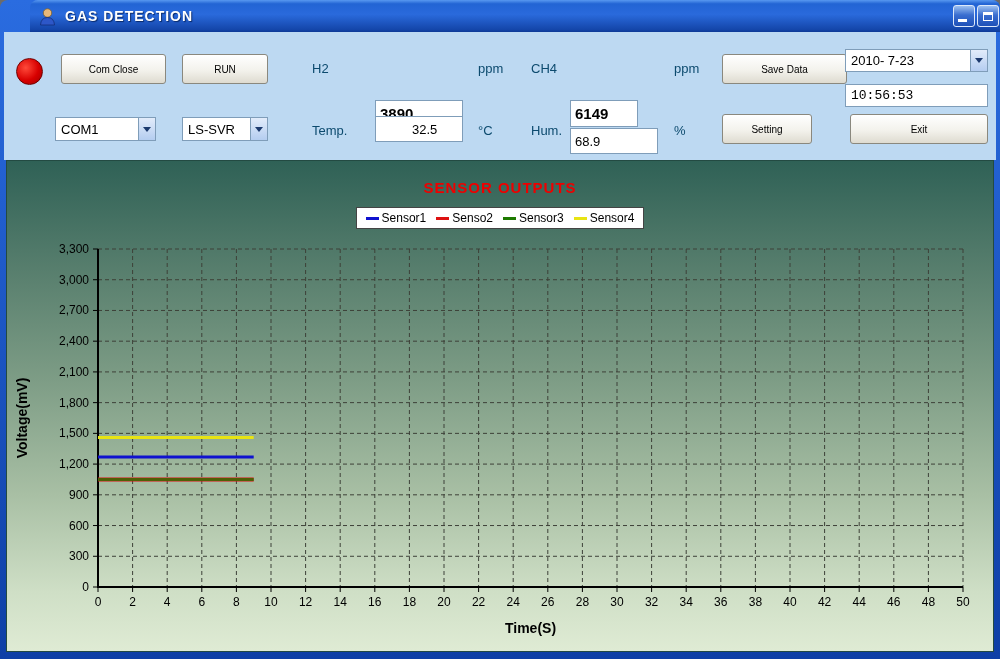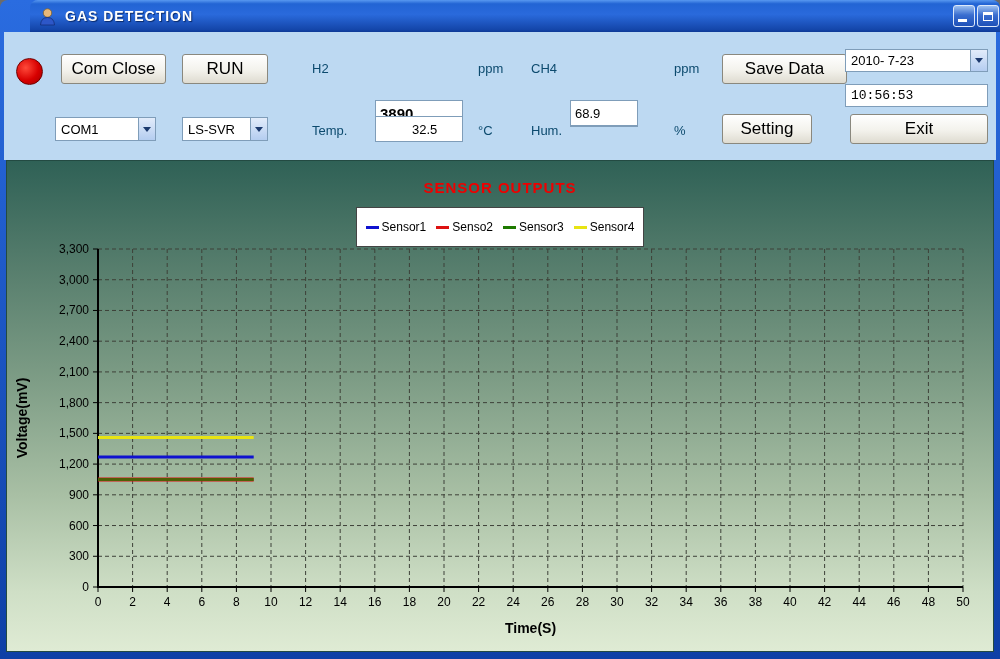--- a/index.html
+++ b/index.html
@@ -26,21 +26,21 @@
   .glyph-close{color:#fff;font-weight:bold;font-size:13px;line-height:1;}
 
   
   .control-panel{position:absolute;left:4px;top:32px;width:992px;height:128px;
     background:#bdd9f2;}
   .indicator{position:absolute;left:12px;top:26px;width:27px;height:27px;border-radius:50%;
     background:radial-gradient(circle at 35% 35%, #ff4a3a, #d80000 55%, #9c0000);
     border:1px solid #700000;}
   .btn{position:absolute;display:flex;align-items:center;justify-content:center;
     background:linear-gradient(180deg,#ffffff,#f3f2ec 55%,#dedbd0);
-    border:1px solid #8a887e;border-radius:3px;font-size:17px;color:#000;
+    border:1px solid #8a887e;border-radius:3px;font-size:10px;color:#000;
     box-shadow:inset 0 1px 0 #fff;cursor:default;}
   .lbl{position:absolute;font-size:13px;color:#0c4a6e;}
   .field{position:absolute;border:1px solid #7f9db9;background:#fff;color:#000;
     font-family:"Liberation Sans",sans-serif;font-size:13px;padding:0 4px;outline:none;}
   .field.bold{font-weight:bold;font-size:15px;margin-top:47px;}
   .combo{position:absolute;border:1px solid #7f9db9;background:#fff;display:flex;
     align-items:center;font-size:13px;cursor:default;}
   .combo .txt{flex:1;padding:0 5px;overflow:hidden;white-space:nowrap;}
   .combo .arrow-btn{width:17px;align-self:stretch;border-left:1px solid #7f9db9;
     background:linear-gradient(180deg,#e2ecfb,#b4cdf0);display:flex;align-items:center;justify-content:center;}
@@ -49,21 +49,21 @@
   .time-box{position:absolute;border:1px solid #7f9db9;background:#fff;font-size:13px;
     display:flex;align-items:center;padding:0 5px;font-family:Liberation Mono, monospace;}
 
   
   .chart-panel{position:absolute;left:6px;top:160px;width:988px;height:492px;
     background:linear-gradient(180deg,#2f6156 0%,#577e6d 22%,#7e9d86 45%,#a8bfa4 68%,#cfdfc6 88%,#dfebd4 100%);
     border:1px solid #234a42;}
   .chart-title{position:absolute;left:0;top:18px;width:100%;text-align:center;
     color:#ee0000;font-weight:bold;font-size:15px;letter-spacing:1px;}
   .chart-legend{position:absolute;left:0;top:46px;width:100%;display:flex;justify-content:center;}
-  .legend-box{display:flex;gap:10px;background:#fff;border:1px solid #444;padding:12px 9px;
+  .legend-box{display:flex;gap:10px;background:#fff;border:1px solid #444;padding:3px 9px;
     font-size:12px;align-items:center;}
   .legend-item{display:flex;align-items:center;gap:3px;}
   .legend-dash{display:inline-block;width:13px;height:3px;}
   #chart-svg{position:absolute;left:0;top:0;}
   .grid{stroke:#3d4038;stroke-width:1;stroke-dasharray:4 3;}
   .tick{stroke:#000;stroke-width:1;}
   .axis{stroke:#000;stroke-width:2;}
   .tick-label{font:12px "Liberation Sans",sans-serif;fill:#000;}
   .axis-title{font:bold 14px "Liberation Sans",sans-serif;fill:#000;}
 </style>
@@ -126,21 +126,21 @@
       <span class="arrow-btn">
           <span class="tri-down"></span>
         </span>
     </div>
 
     <span class="lbl" style="left:308px;top:91px;">Temp.</span>
     <input class="field" style="left: 371px; top: 84px; width: 88px; height: 26px; padding-left: 36px;" value="32.5">
     <span class="lbl" style="left:474px;top:91px;">°C</span>
 
     <span class="lbl" style="left:527px;top:91px;">Hum.</span>
-    <input class="field" style="left: 566px; top: 68px; width: 68px; height: 26px;" value="68.9">
+    <input class="field" style="left: 566px; top: 96px; width: 88px; height: 26px;" value="68.9">
     <span class="lbl" style="left:670px;top:91px;">%</span>
 
     <button class="btn" style="left:718px;top:82px;width:90px;height:30px;">Setting</button>
     <button class="btn" style="left:846px;top:82px;width:138px;height:30px;">Exit</button>
   </div>
 
   <div class="chart-panel">
     <div class="chart-title">SENSOR OUTPUTS</div>
     <div class="chart-legend">
       <div class="legend-box" id="chart-legend">

